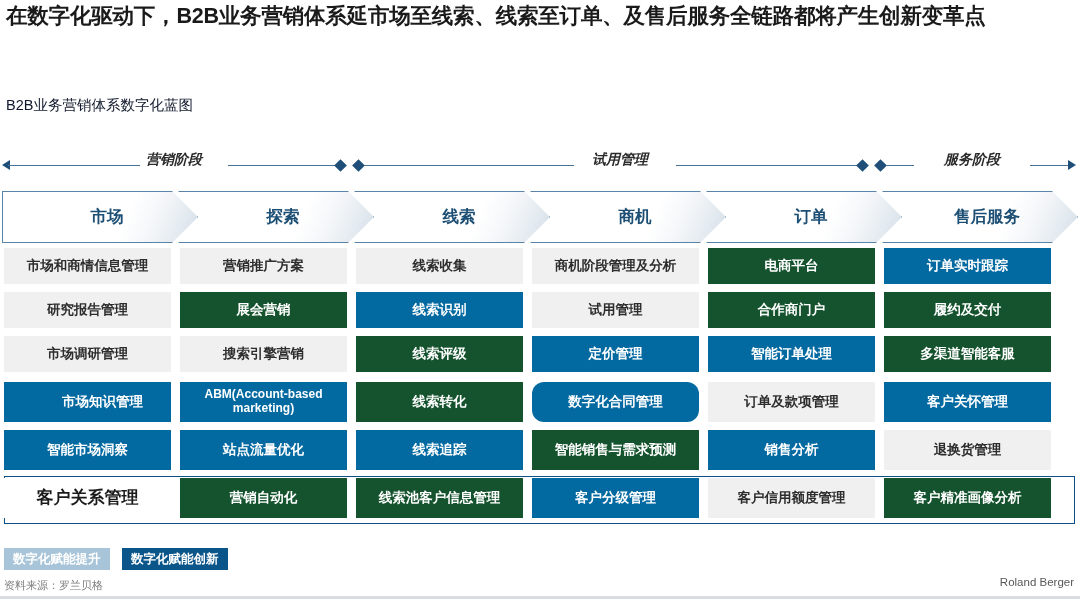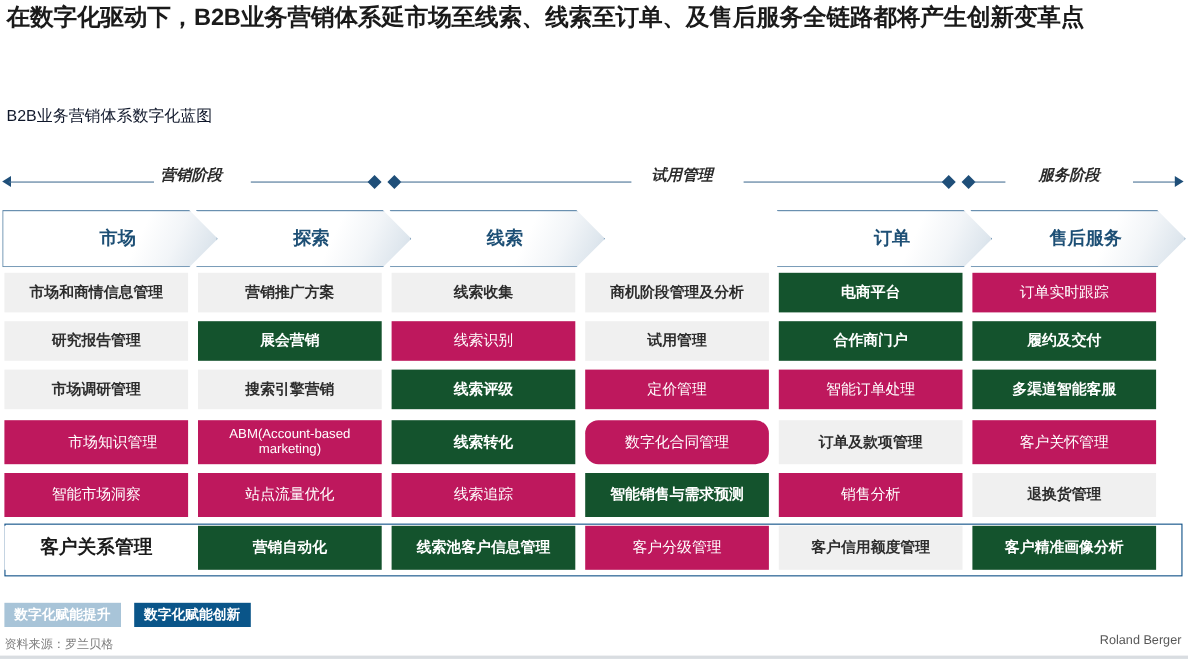--- a/index.html
+++ b/index.html
@@ -56,21 +56,21 @@
 
   
   .grid{position:absolute;left:0;top:248px;width:1080px;}
   .cell{
     position:absolute;box-sizing:border-box;
     display:flex;align-items:center;justify-content:center;text-align:center;
     font-size:13.5px;line-height:1.15;
     padding:2px 4px;
   }
   .c-gray{background:#f0f0f0;color:#2d2d2d;font-weight:bold;}
-  .c-light{background:#be185d;color:#ffffff;font-weight:normal;}
+  .c-light{background:#0369a1;color:#ffffff;font-weight:bold;}
   .c-dark{background:#14532d;color:#ffffff;font-weight:bold;}
   .cell.small{font-size:12px;}
   .cell.big{font-size:17px;font-weight:bold;color:#1a1a1a;background:#ffffff;}
 
   
   .hilite{
     position:absolute;left:4px;top:476px;width:1071px;height:48px;
     border:1.6px solid #0d4f86;box-sizing:border-box;background:#ffffff;
   }
 
@@ -127,20 +127,23 @@
 <div class="chevbar">
   <div class="chev first" style="left:0px;   width:196px;">
       <span>市场</span>
     </div>
   <div class="chev" style="left:176px; width:196px;">
       <span>探索</span>
     </div>
   <div class="chev" style="left:352px; width:196px;">
       <span>线索</span>
     </div>
+  <div class="chev" style="left:528px; width:196px;">
+      <span>商机</span>
+    </div>
   <div class="chev" style="left:704px; width:196px;">
       <span>订单</span>
     </div>
   <div class="chev" style="left:880px; width:196px;">
       <span>售后服务</span>
     </div>
 </div>
 
 <div class="hilite"></div>
 

